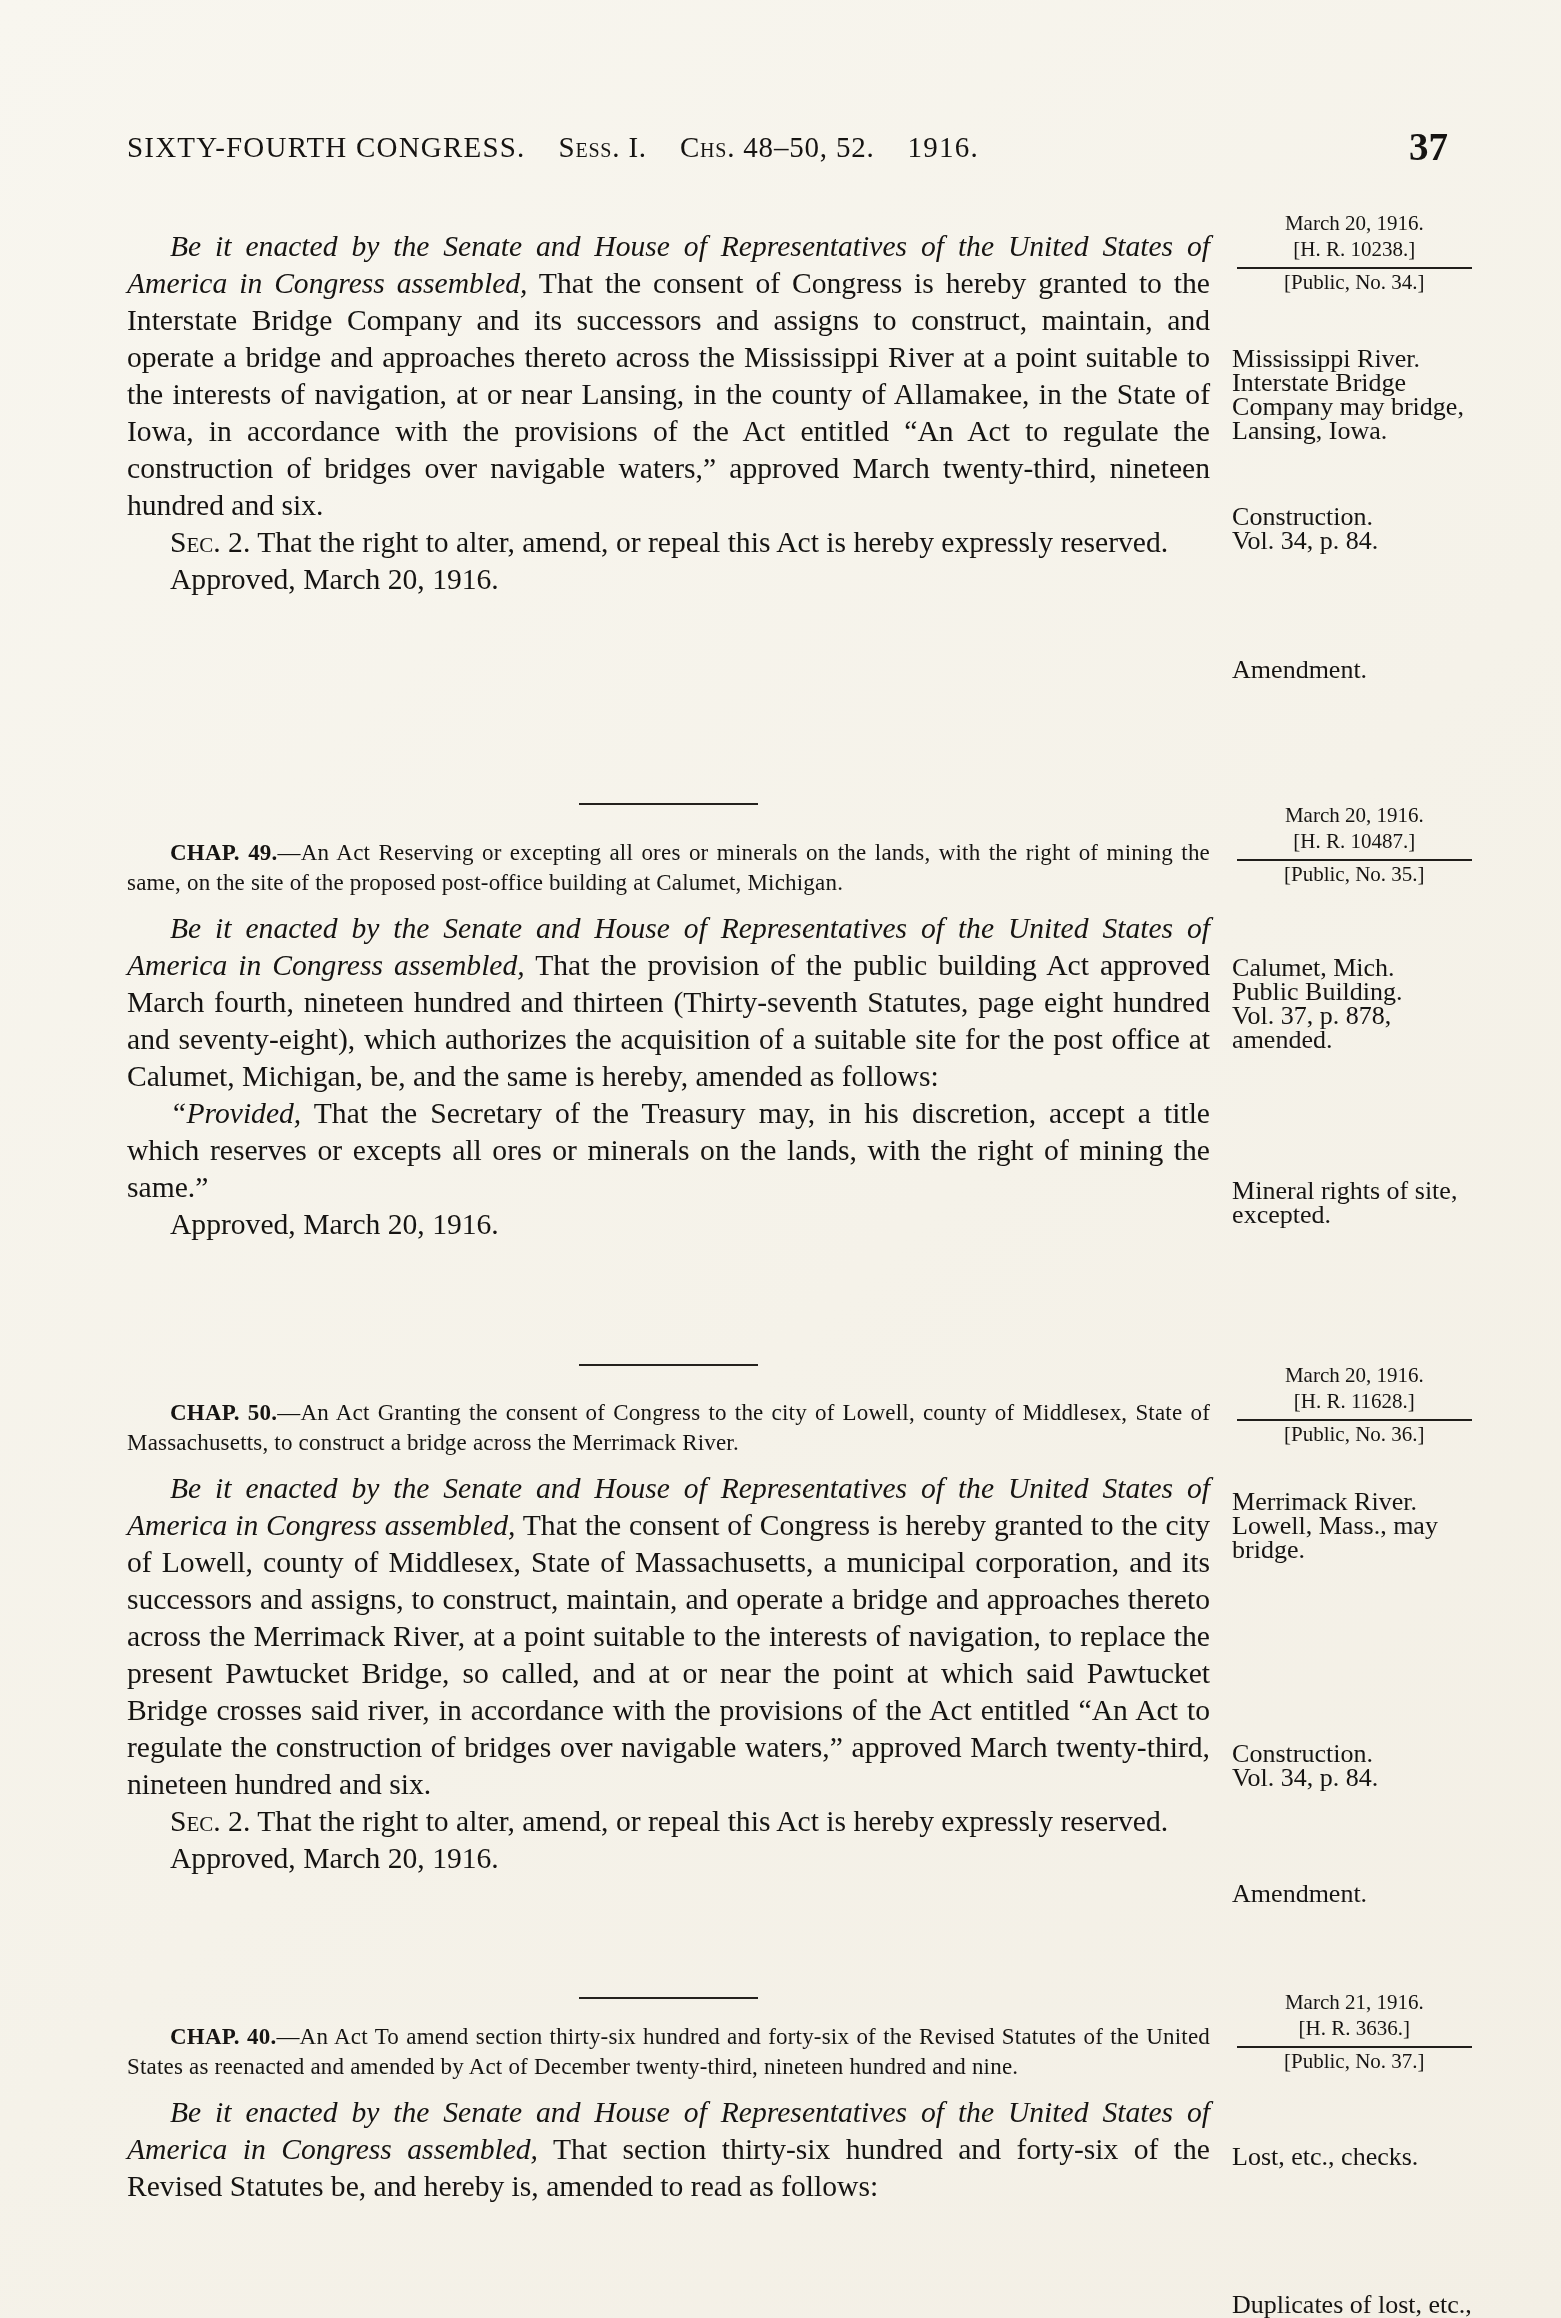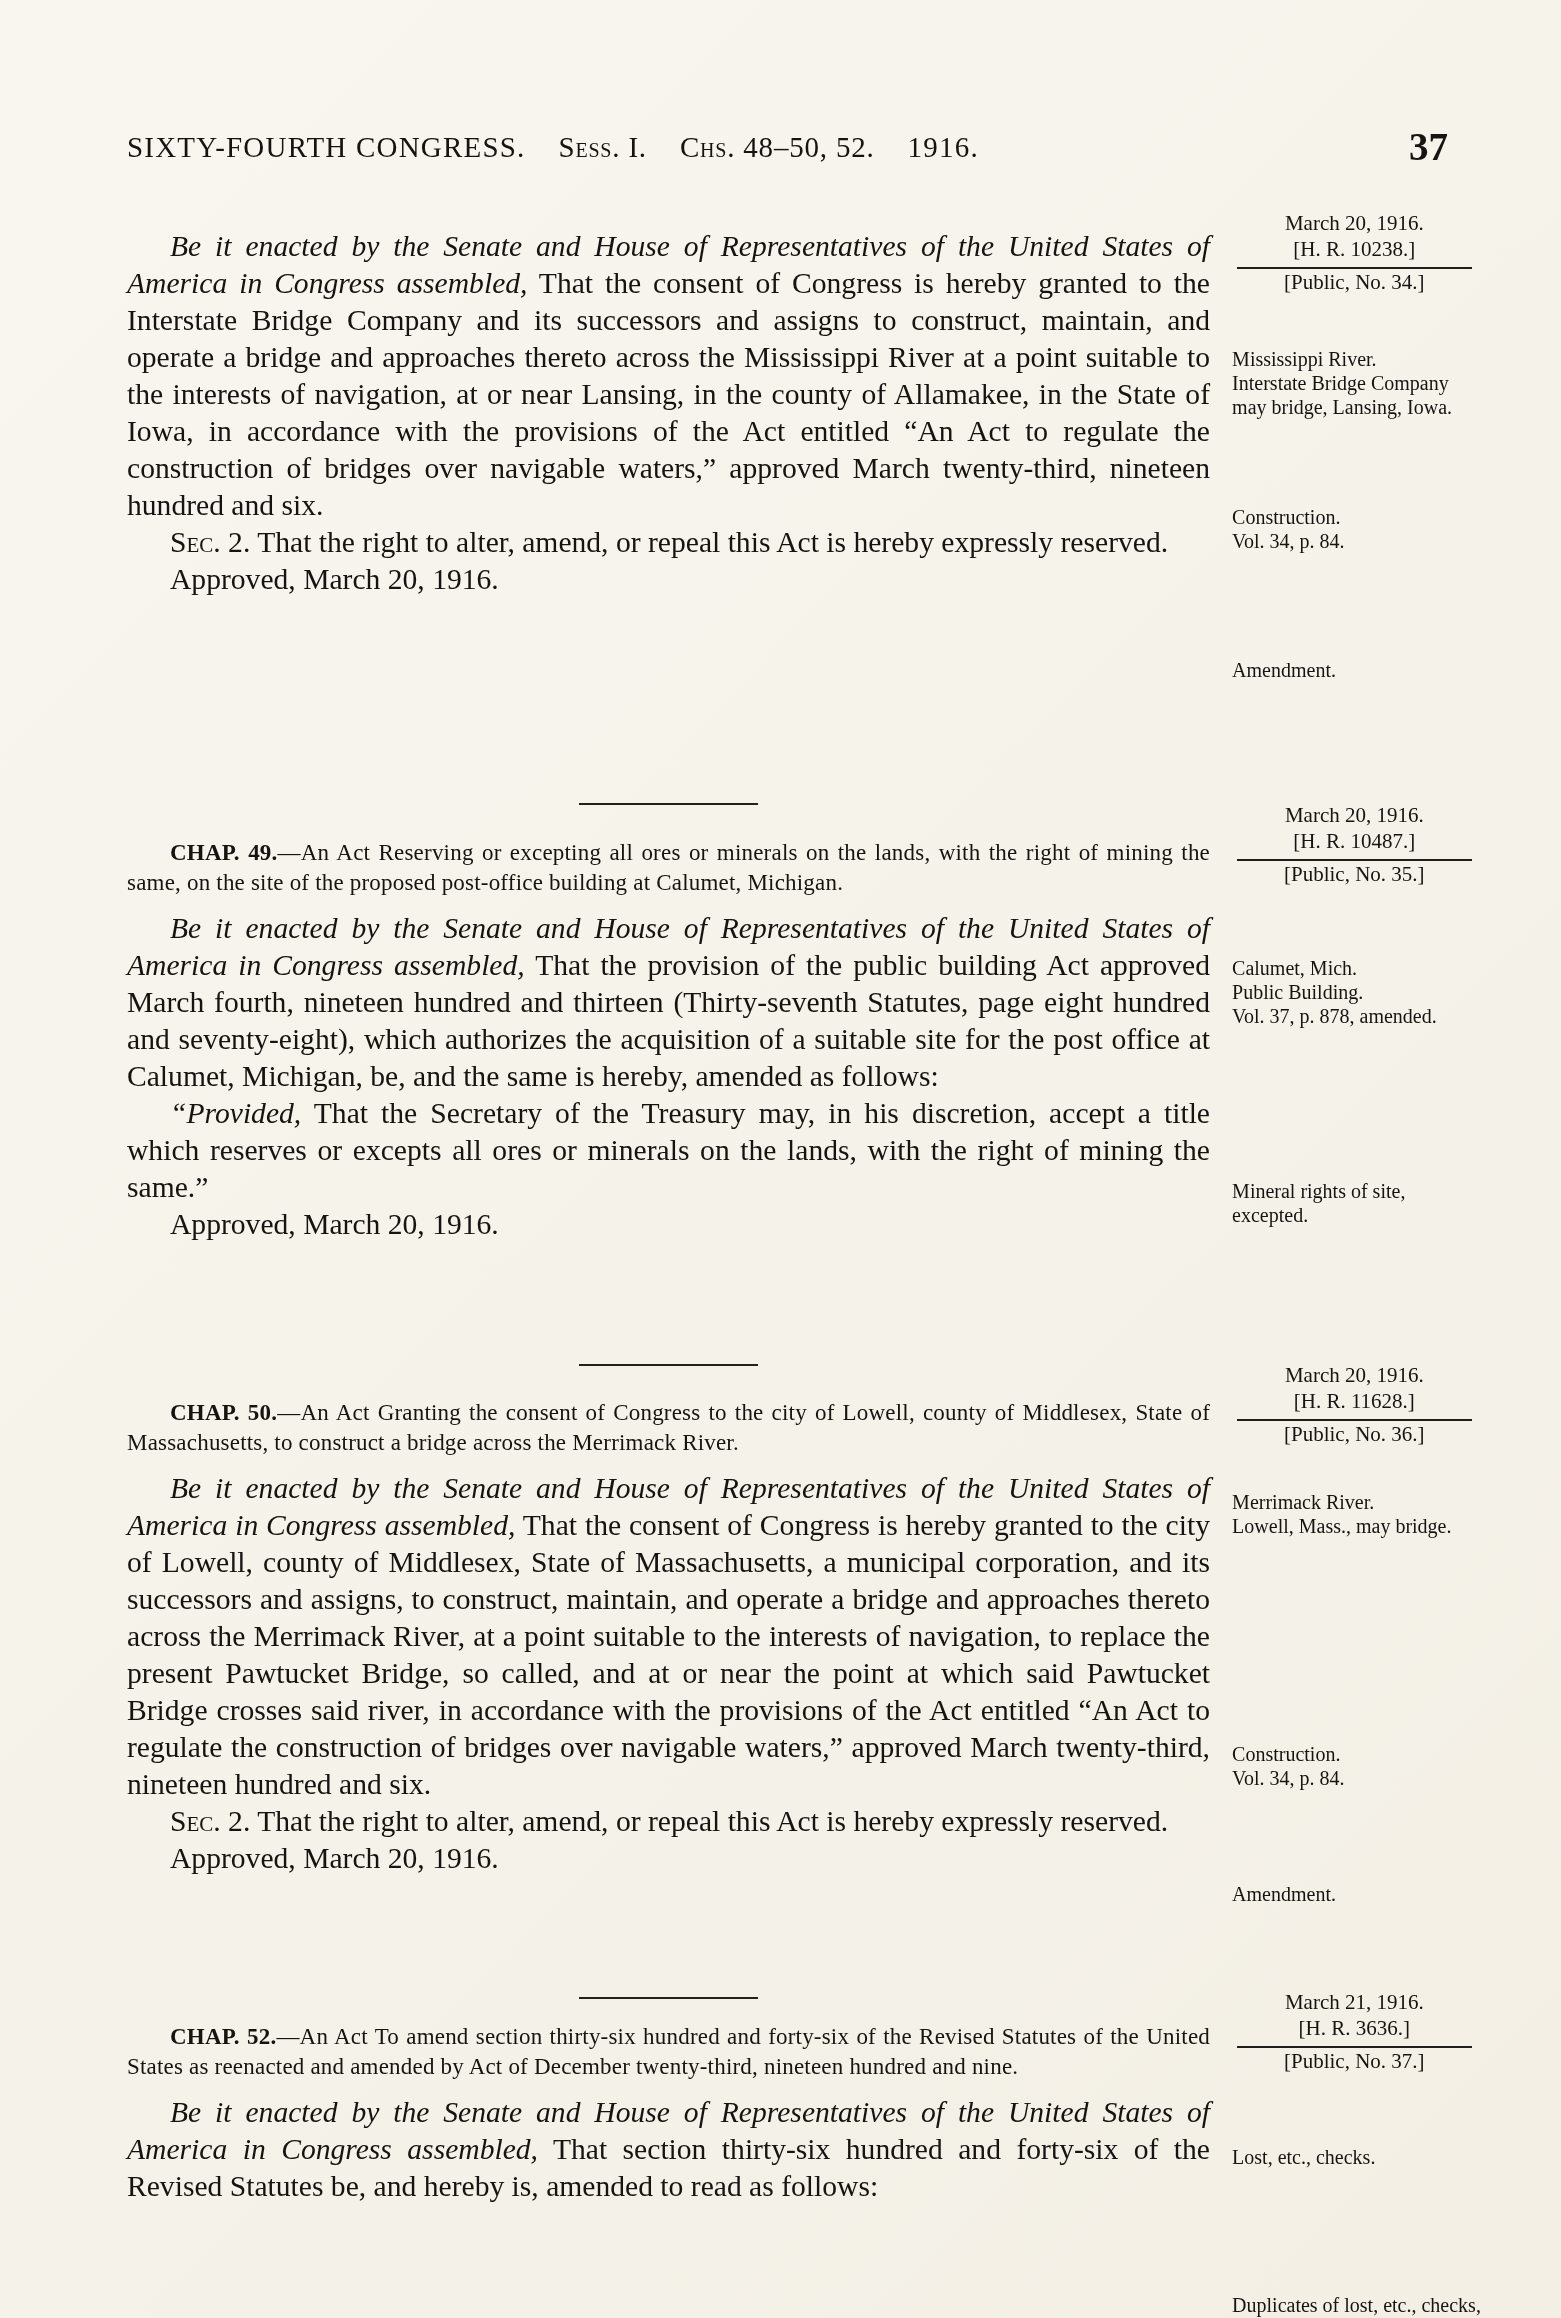--- a/index.html
+++ b/index.html
@@ -68,21 +68,21 @@
     text-align: center;
     font-size: 21px;
     line-height: 26px;
   }
   .mh-top { border-bottom: 2.3px solid #201e1b; padding-bottom: 5px; }
   .mh-public { }
   .margin-note {
     position: absolute;
     left: 3.1px;
     width: 250px;
-    font-size: 20px;
+    font-size: 26px;
     line-height: 24px;
     white-space: pre-line;
     text-align: left;
   }
 
   .rule-sep {
     position: absolute;
     left: 579px;
     width: 179px;
     border-top: 2.3px solid #24211d;
@@ -166,21 +166,21 @@
       <div class="margin-note" style="top:344px;">Construction.
 Vol. 34, p. 84.</div>
       <div class="margin-note" style="top:484px;">Amendment.</div>
     </aside>
   </section>
 
   <div class="rule-sep" style="top:1997px;"></div>
 
   <section class="chapter" style="top:2022px;">
     <div class="main-col">
-      <p class="chap-heading"><span class="chap-label">CHAP. 52.</span><span>—An Act To amend section thirty-six hundred and forty-six of the Revised Statutes of the United States as reenacted and amended by Act of December twenty-third, nineteen hundred and nine.</span></p>
+      <p class="chap-heading"><span class="chap-label">CHAP. 40.</span><span>—An Act To amend section thirty-six hundred and forty-six of the Revised Statutes of the United States as reenacted and amended by Act of December twenty-third, nineteen hundred and nine.</span></p>
       <p class="body-para first-body"><span class="italic">Be it enacted by the Senate and House of Representatives of the United States of America in Congress assembled,</span><span> That section thirty-six hundred and forty-six of the Revised Statutes be, and hereby is, amended to read as follows:</span></p>
     </div>
     <aside class="margin-col">
       <div class="margin-head" style="top:-33px;">
         <div class="mh-top">
           <div>March 21, 1916.</div>
           <div>[H. R. 3636.]</div>
         </div>
         <div class="mh-public">[Public, No. 37.]</div>
       </div>

